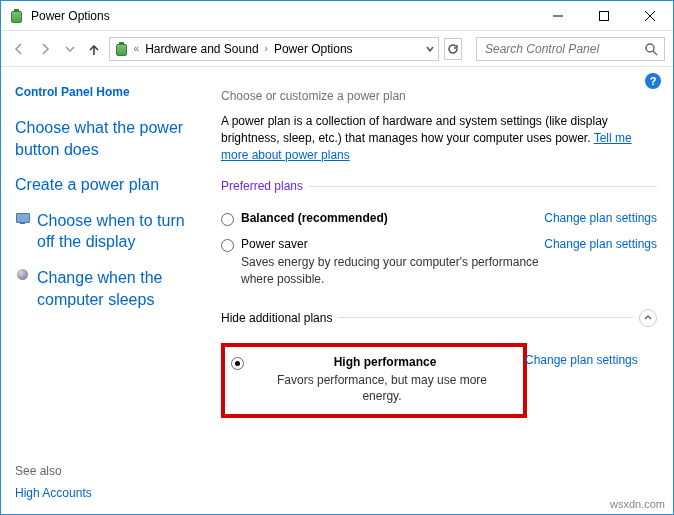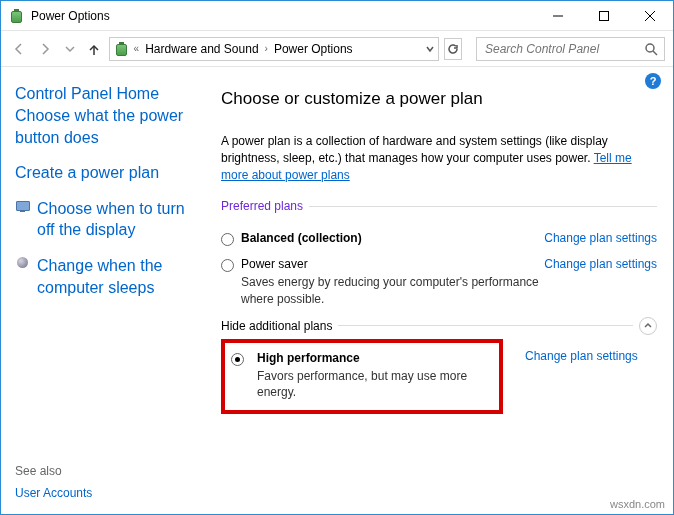--- a/index.html
+++ b/index.html
@@ -68,53 +68,54 @@
     position:absolute;right:12px;top:72px;width:16px;height:16px;border-radius:50%;background:#1e7cd6;color:#fff;font-size:11px;font-weight:bold;display:flex;align-items:center;justify-content:center;
   }
   
   .content{
     display:flex;
     position:absolute;top:68px;bottom:0;left:0;right:0;
   }
   .sidebar{
     width:210px;padding:16px 12px 12px 14px;
   }
-  .sidebar .heading{color:#0066cc;font-size:16px;margin-bottom:2px;display:block;}
+  .sidebar .heading{color:#0066cc;font-size:12px;margin-bottom:18px;display:block;font-weight:bold;}
   .side-link{color:#0066cc;font-size:16px;display:flex;align-items:flex-start;gap:6px;margin-bottom:14px;line-height:1.35;cursor:pointer;}
   .side-link .txt{flex:1;}
   .side-link .li-icon{width:16px;height:16px;flex-shrink:0;position:relative;}
   .monitor-icon::before{content:"";position:absolute;left:1px;top:3px;width:12px;height:8px;border:1px solid #4a74a8;background:#7fa8d8;border-radius:1px;}
   .monitor-icon::after{content:"";position:absolute;left:5px;top:12px;width:5px;height:2px;background:#4a74a8;}
   .moon-icon::before{content:"";position:absolute;left:2px;top:2px;width:11px;height:11px;border-radius:50%;background:radial-gradient(circle at 35% 35%, #d5d5e0, #6b6b88);}
   .see-also{position:absolute;bottom:36px;left:14px;color:#666;font-size:12px;}
   .see-also-link{position:absolute;bottom:14px;left:14px;color:#0066cc;font-size:12px;cursor:pointer;}
   
   .main{flex:1;padding:20px 16px 10px 10px;}
-  .page-title{color:#000000;font-size:17px;font-weight:400;margin-bottom:24px;}
+  .page-title{color:#737373;font-size:12px;font-weight:400;margin-bottom:10px;}
   .desc{font-size:12px;line-height:1.4;margin-bottom:6px;max-width:420px;}
   .desc a{color:#0066cc;text-decoration:underline;cursor:pointer;}
   .section-head{font-size:12px;color:#6d28d9;margin-top:16px;margin-bottom:12px;display:flex;align-items:center;gap:6px;}
   .section-head .line{flex:1;height:1px;background:#ddd;}
   .plan-row{position:relative;padding:6px 0 6px 20px;}
   .plan-title{font-size:12px;color:#000;}
   .plan-title.bold{font-weight:bold;}
   .plan-desc{font-size:12px;color:#333;margin-top:3px;max-width:310px;line-height:1.35;}
   .radio{position:absolute;left:0;top:8px;width:13px;height:13px;border:1px solid #666;border-radius:50%;background:#fff;}
   .radio.checked::after{content:"";position:absolute;left:3px;top:3px;width:5px;height:5px;border-radius:50%;background:#000;}
   .change-link{position:absolute;right:0;top:6px;color:#0066cc;font-size:12px;cursor:pointer;}
-  .hide-head{font-size:12px;color:#000;margin-top:4px;display:flex;align-items:center;gap:6px;}
+  .hide-head{font-size:12px;color:#000;margin-top:16px;display:flex;align-items:center;gap:6px;}
   .hide-head .line{flex:1;height:1px;background:#ddd;}
   .expand-btn{width:18px;height:18px;border:1px solid #ccc;border-radius:50%;display:flex;align-items:center;justify-content:center;}
   .expand-btn svg{width:8px;height:8px;stroke:#666;stroke-width:1.5;fill:none;}
   .highlight-box{
     border:4px solid #d40000;
     padding:8px 10px 10px 10px;
-    margin-top:4px;
-    width:282px;
+    margin-top:16px;
+    width:306px;
     position:relative;
+    text-align:center;
   }
   .highlight-box .radio{left:6px;top:10px;}
   .highlight-box .plan-title{margin-left:22px;font-weight:bold;}
   .highlight-box .plan-desc{margin-left:22px;max-width:250px;}
   .hp-change{position:absolute;color:#0066cc;font-size:12px;cursor:pointer;}
   .watermark{position:absolute;right:8px;bottom:4px;font-size:11px;color:#888;}
 </style>
 </head>
 <body>
 
@@ -201,37 +202,37 @@
     </div>
     <div class="side-link">
       <span class="li-icon monitor-icon"></span>
       <span class="txt">Choose when to turn off the display</span>
     </div>
     <div class="side-link">
       <span class="li-icon moon-icon"></span>
       <span class="txt">Change when the computer sleeps</span>
     </div>
     <div class="see-also">See also</div>
-    <div class="see-also-link">User Accounts</div>
+    <div class="see-also-link">High Accounts</div>
   </div>
 
   <div class="main">
     <div class="page-title">Choose or customize a power plan</div>
     <div class="desc">
       <span>A power plan is a collection of hardware and system settings (like display brightness, sleep, etc.) that manages how your computer uses power. </span><a>Tell me more about power plans</a>
     </div>
 
     <div class="section-head">
       <span>Preferred plans</span>
       <span class="line"></span>
     </div>
 
     <div class="plan-row">
       <span class="radio"></span>
-      <div class="plan-title bold">Balanced (collection)</div>
+      <div class="plan-title bold">Balanced (recommended)</div>
       <span class="change-link">Change plan settings</span>
     </div>
 
     <div class="plan-row">
       <span class="radio"></span>
       <div class="plan-title">Power saver</div>
       <div class="plan-desc">Saves energy by reducing your computer's performance where possible.</div>
       <span class="change-link">Change plan settings</span>
     </div>
 

